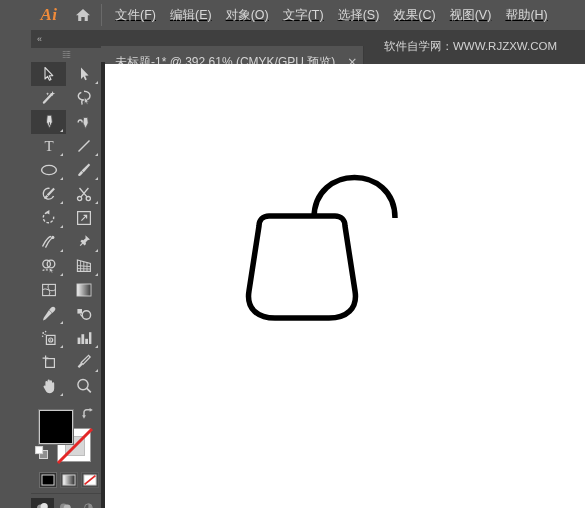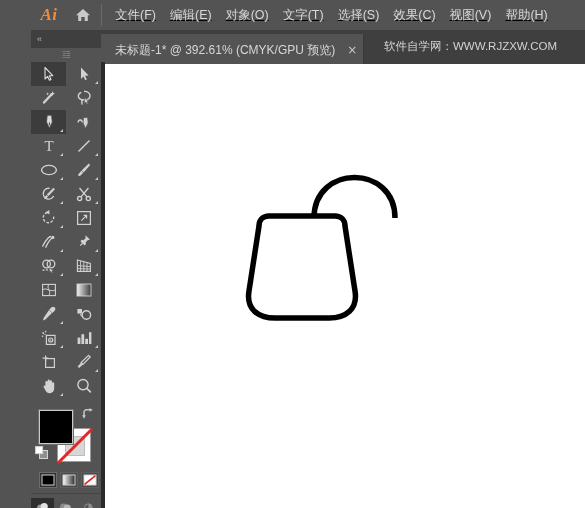--- a/index.html
+++ b/index.html
@@ -54,21 +54,21 @@
   }
   .tab-collapse {
     position: absolute; left: 0; top: 0;
     width: 70px; height: 18px;
     background: #3f3f3f;
     color: #b4b4b4; font-size: 9px;
     display: flex; align-items: center; padding-left: 6px;
     letter-spacing: -1px;
   }
   .tab-active {
-    position: absolute; left: 70px; top: 4px;
+    position: absolute; left: 70px; top: 16px;
     height: 32px;
     background: #535353;
     display: flex; align-items: center;
     padding: 0 6px 0 14px;
     border-right: 1px solid #3a3a3a;
   }
   .tab-title {
     color: #d6d6d6; font-size: 12px; white-space: nowrap;
   }
   .tab-close {

